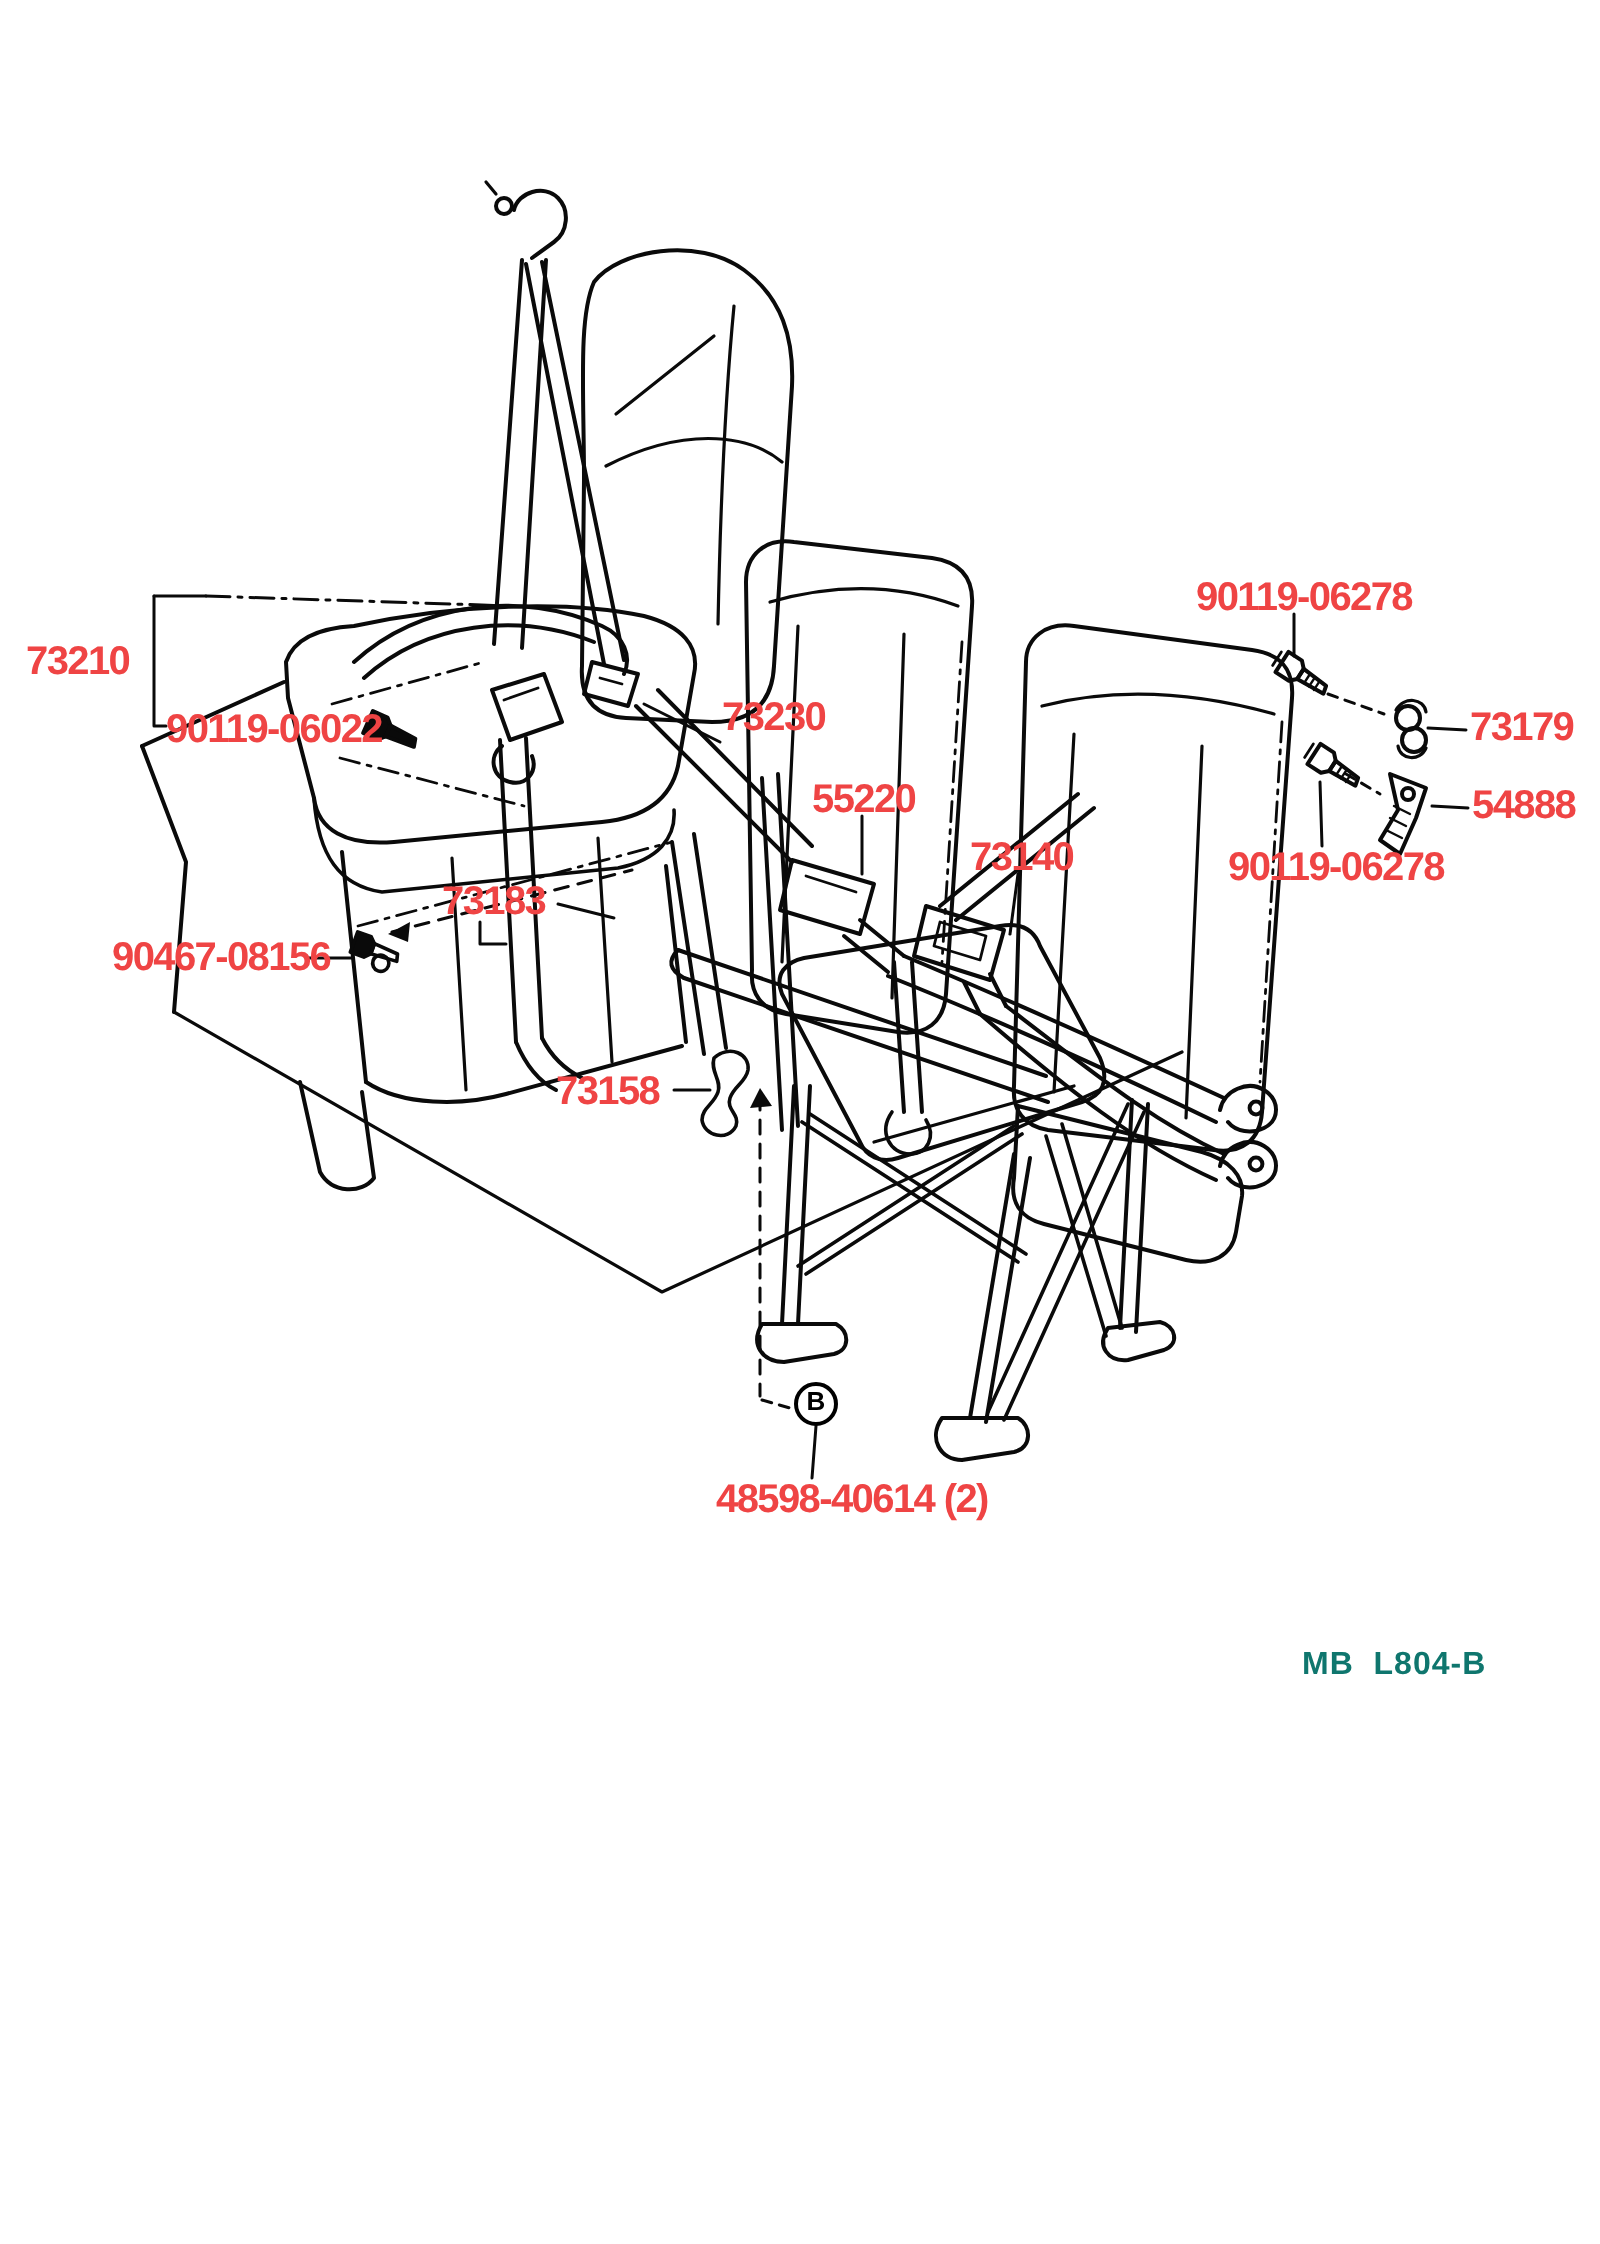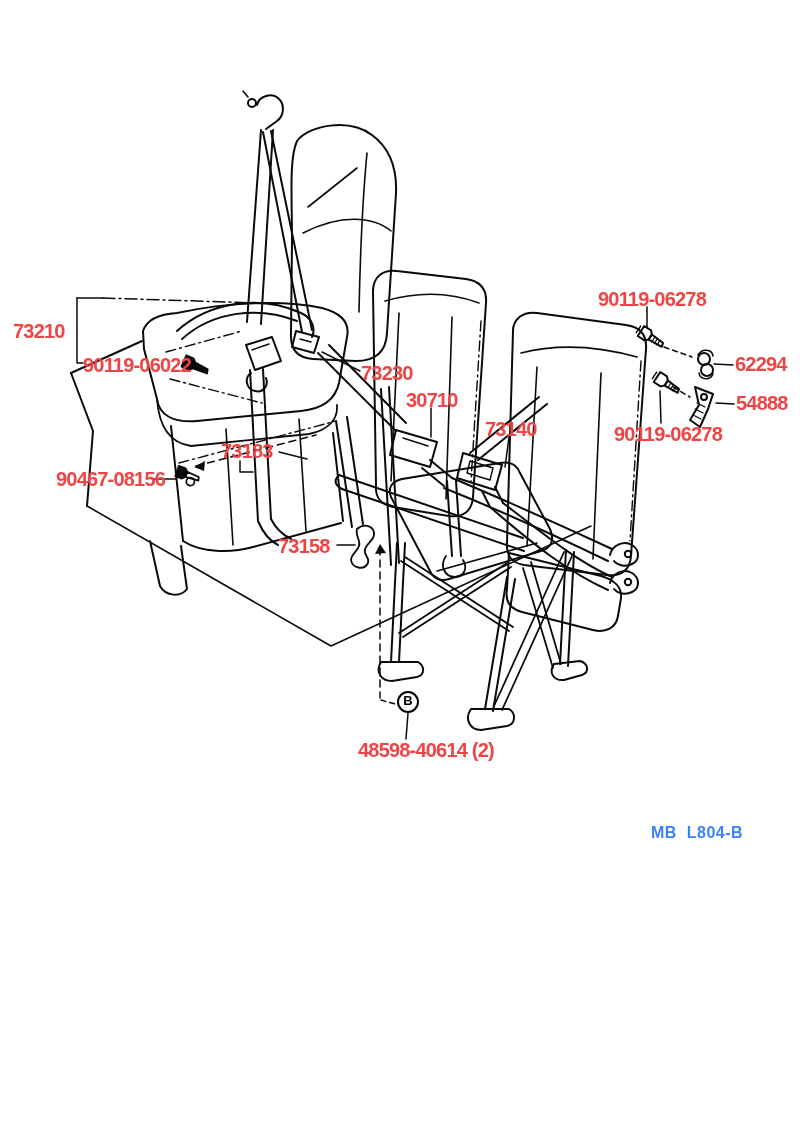--- a/index.html
+++ b/index.html
@@ -2,21 +2,21 @@
 <html><head>
 <meta charset="utf-8">
 <style>
   html,body{margin:0;padding:0;background:#888;}
   .stage{position:relative;width:800px;height:1122px;background:#fff;margin:0 auto;overflow:hidden;
          font-family:"Liberation Sans",sans-serif;}
   svg{position:absolute;left:0;top:0;}
   .plabel{position:absolute;font:700 20px "Liberation Sans",sans-serif;letter-spacing:-0.8px;
           color:#ef4444;white-space:pre;line-height:1;}
   .footer-code{position:absolute;font:700 16px "Liberation Sans",sans-serif;letter-spacing:0.5px;
-          color:#3b82f6;white-space:pre;line-height:1;}
+          color:#0f766e;white-space:pre;line-height:1;}
   .bcallout{position:absolute;left:397px;top:691px;width:22px;height:22px;border:2.4px solid #000;
           border-radius:50%;box-sizing:border-box;text-align:center;
           font:700 13px/16px "Liberation Sans",sans-serif;color:#000;}
 </style>
 </head>
 <body>
 
 <div class="stage">
 
   <svg width="800" height="1122" viewBox="0 0 800 1122">
@@ -218,25 +218,25 @@
       </g>
       <g stroke="none" fill="#0a0a0a">
         <polygon points="194,467 205,461 204,471"></polygon>
         <polygon points="380,544 375,554 386,553"></polygon>
       </g>
     </g>
   </svg>
 
   <div class="plabel" style="left:13px;top:321px">73210</div>
   <div class="plabel" style="left:83px;top:355px">90119-06022</div>
-  <div class="plabel" style="left:361px;top:363px">73230</div>
-  <div class="plabel" style="left:406px;top:390px">30710</div>
+  <div class="plabel" style="left:361px;top:349px">73230</div>
+  <div class="plabel" style="left:406px;top:390px">55220</div>
   <div class="plabel" style="left:485px;top:419px">73140</div>
   <div class="plabel" style="left:598px;top:289px">90119-06278</div>
-  <div class="plabel" style="left:735px;top:354px">62294</div>
+  <div class="plabel" style="left:735px;top:354px">73179</div>
   <div class="plabel" style="left:736px;top:393px">54888</div>
   <div class="plabel" style="left:614px;top:424px">90119-06278</div>
   <div class="plabel" style="left:56px;top:469px">90467-08156</div>
   <div class="plabel" style="left:221px;top:441px">73183</div>
   <div class="plabel" style="left:278px;top:536px">73158</div>
   <div class="plabel" style="left:358px;top:740px">48598-40614 (2)</div>
 
   <div class="bcallout">B</div>
 
   <div class="footer-code" style="left:651px;top:825px">MB  L804-B</div>

